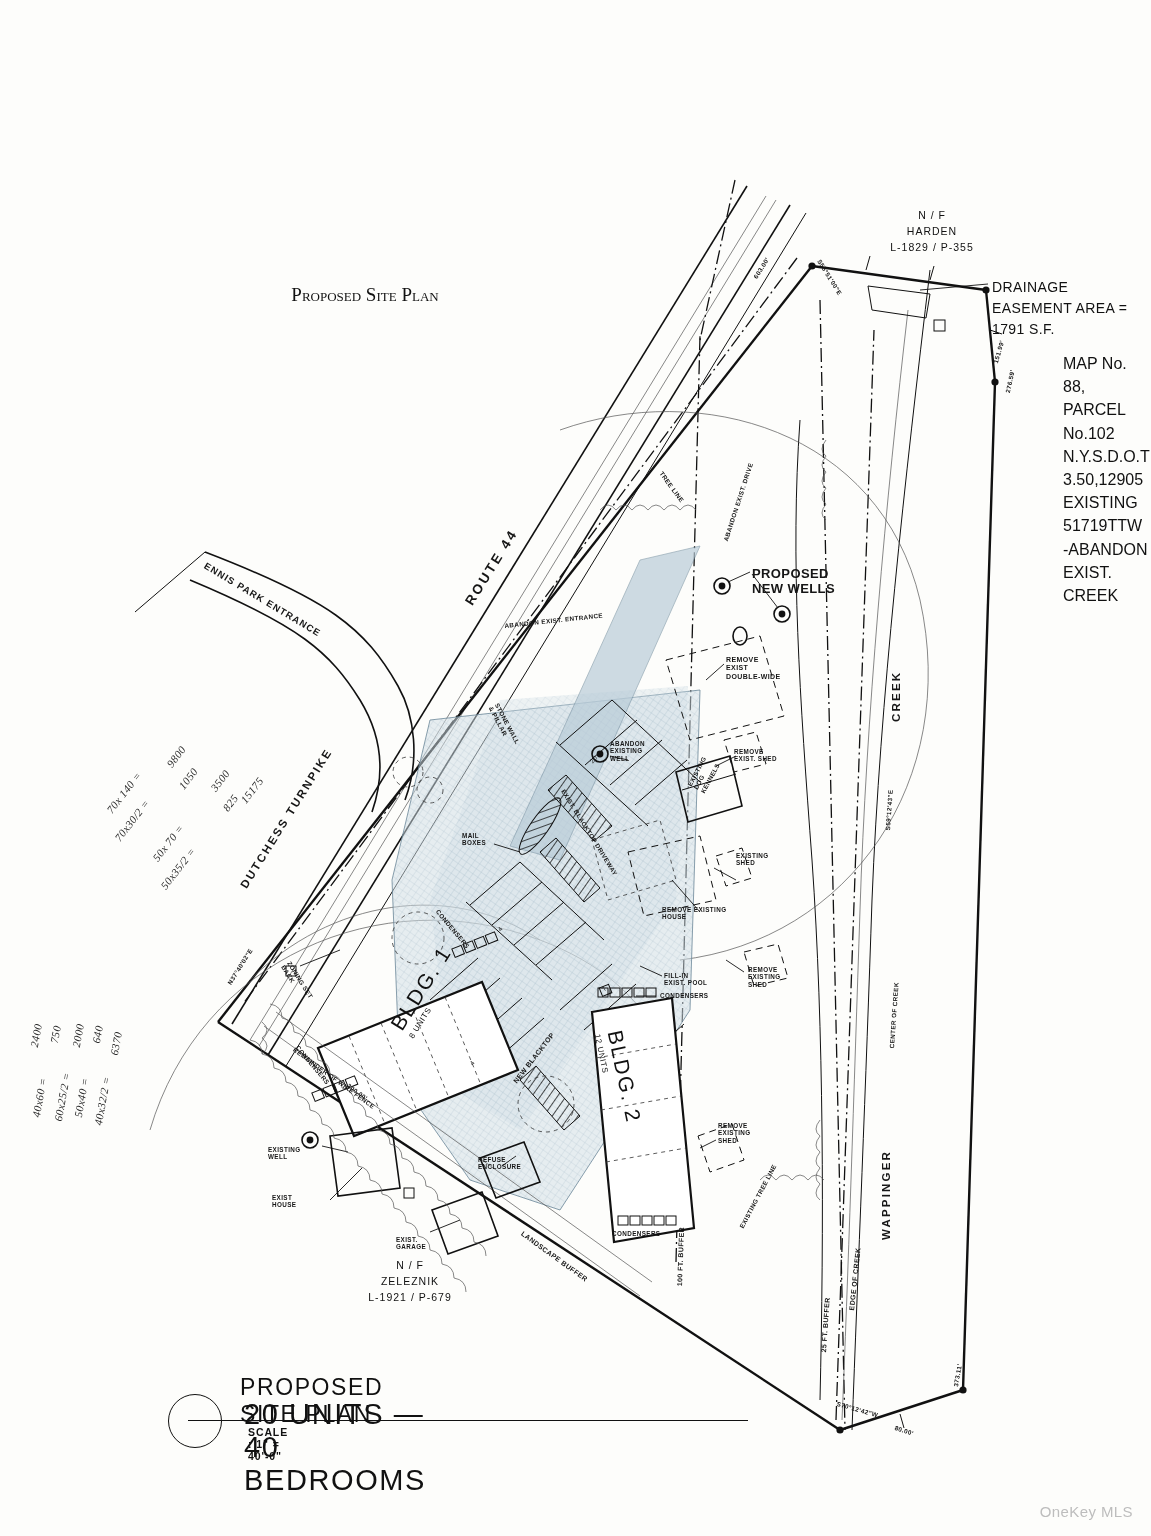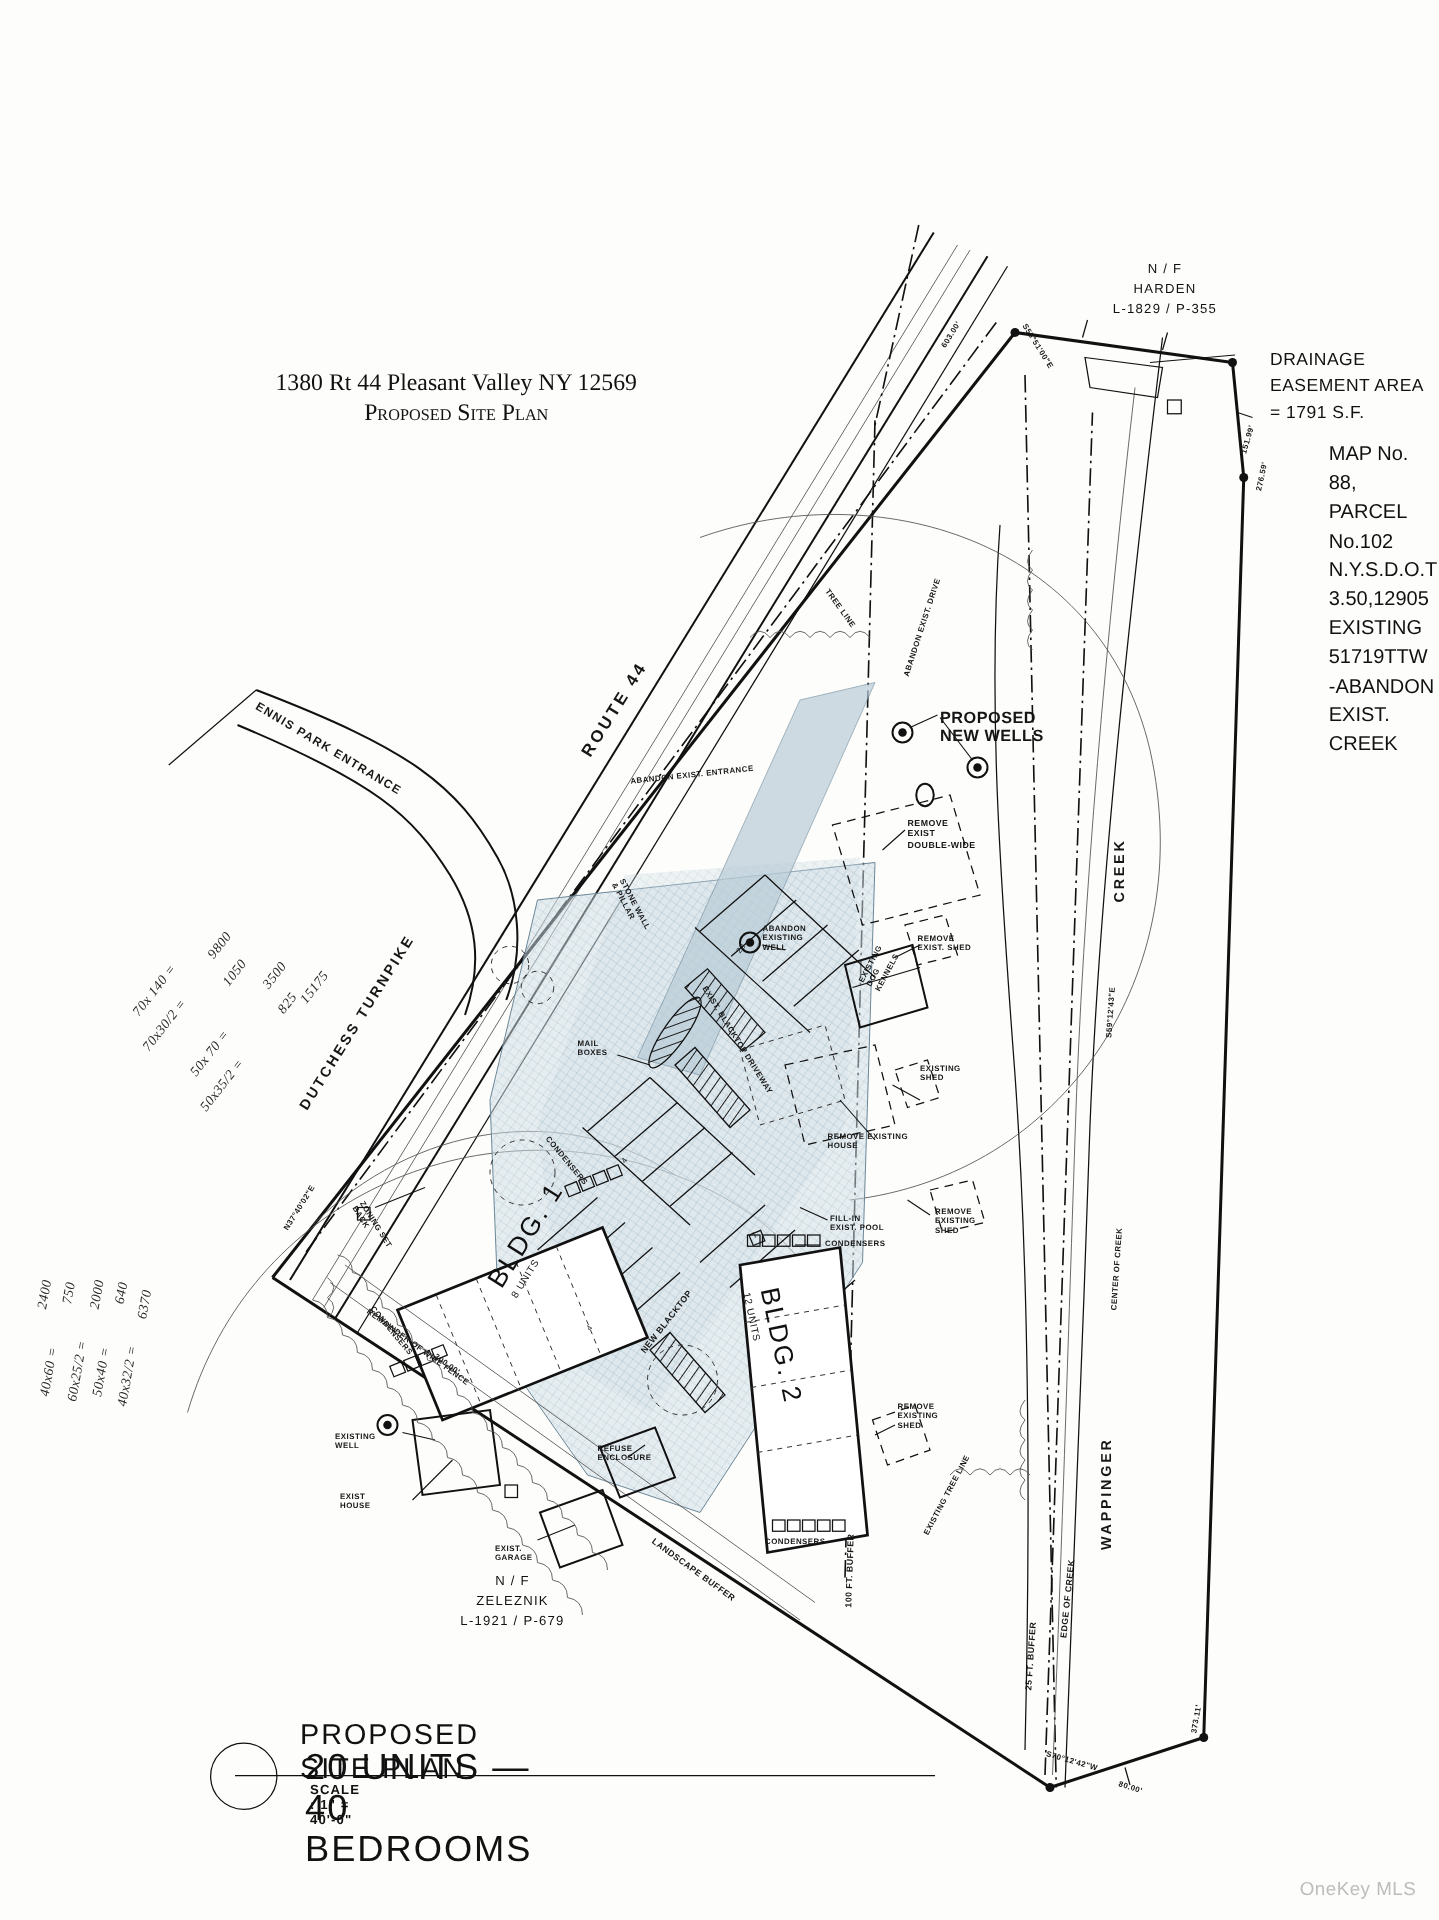--- a/index.html
+++ b/index.html
@@ -10,21 +10,21 @@
   
   #title-block{position:absolute;left:175px;top:282px;width:380px;}
   #plan-title{font-family:"Liberation Serif",serif;font-size:27px;letter-spacing:.5px;
               text-align:center;font-variant:small-caps;}
   #plan-address{font-family:"Liberation Serif",serif;font-size:19px;text-align:center;margin-top:14px;}
   #plan-subtitle{font-family:"Liberation Serif",serif;font-size:19px;text-align:center;
                  font-variant:small-caps;margin-top:2px;}
 
   
   #notes-block{position:absolute;left:1063px;top:352px;font-size:16px;line-height:1.45;}
-  #drainage-note{position:absolute;left:992px;top:277px;font-size:14px;line-height:1.5;letter-spacing:.4px;margin-left:24px;}
+  #drainage-note{position:absolute;left:992px;top:277px;font-size:14px;line-height:1.5;letter-spacing:.4px;}
 
   
   .owner{position:absolute;text-align:center;font-size:10.5px;letter-spacing:1px;line-height:1.5;}
 
   
   .lbl{position:absolute;font-size:13px;letter-spacing:.4px;line-height:1.18;
        transform-origin:0 0;white-space:pre;color:#161616;}
   .lbl.b{font-weight:bold;}
   .lbl.s6{font-size:6.3px;}
   .lbl.s7{font-size:7px;}
@@ -278,21 +278,20 @@
 
     <g class="thin">
       <path d="M 866 270 L 870 256"></path>
         <path d="M 930 280 L 934 266"></path>
       <path d="M 990 330 L 1002 334"></path>
       <path d="M 900 1414 L 904 1428"></path>
     </g>
   </svg>
 
   <div id="title-block">
-    <div id="plan-address">1380 Rt 44 Pleasant Valley NY 12569</div>
     <div id="plan-subtitle">Proposed Site Plan</div>
   </div>
 
   <div id="drainage-note">DRAINAGE EASEMENT
 AREA = 1791 S.F.</div>
   <div id="notes-block">
     <div>MAP No. 88,</div>
     <div>PARCEL No.102</div>
     <div>N.Y.S.D.O.T</div>
     <div>3.50,12905</div>

